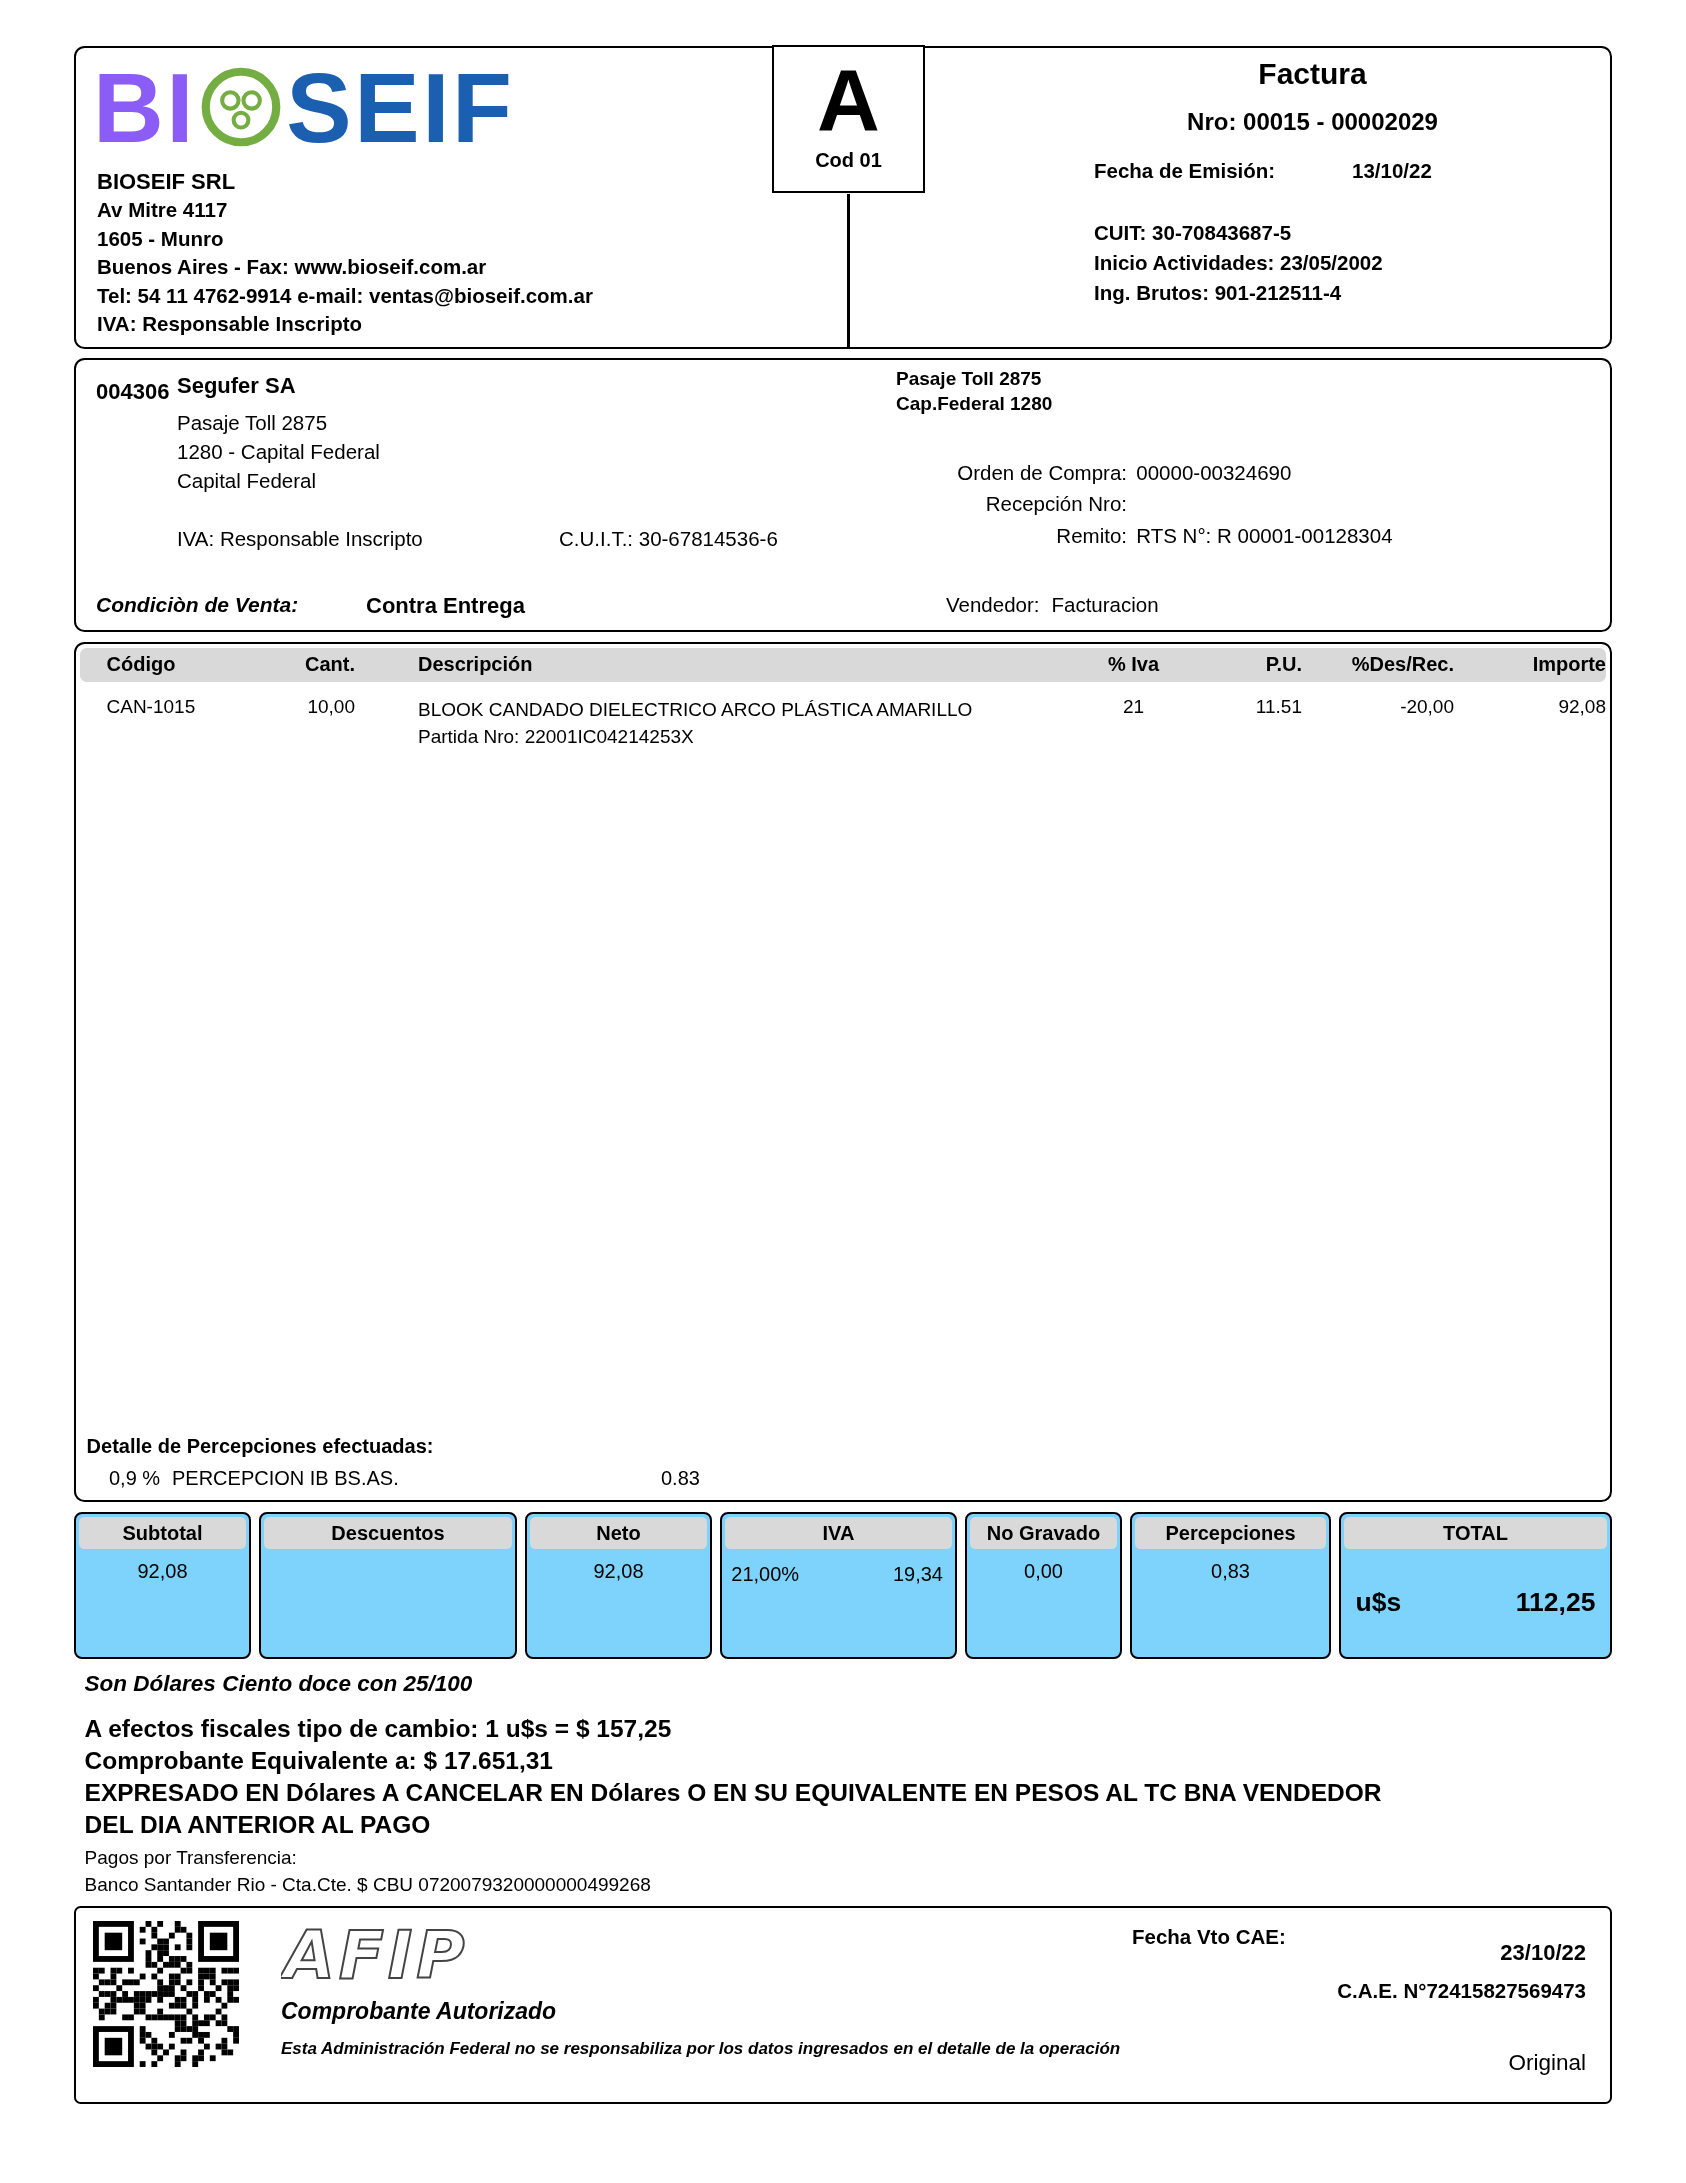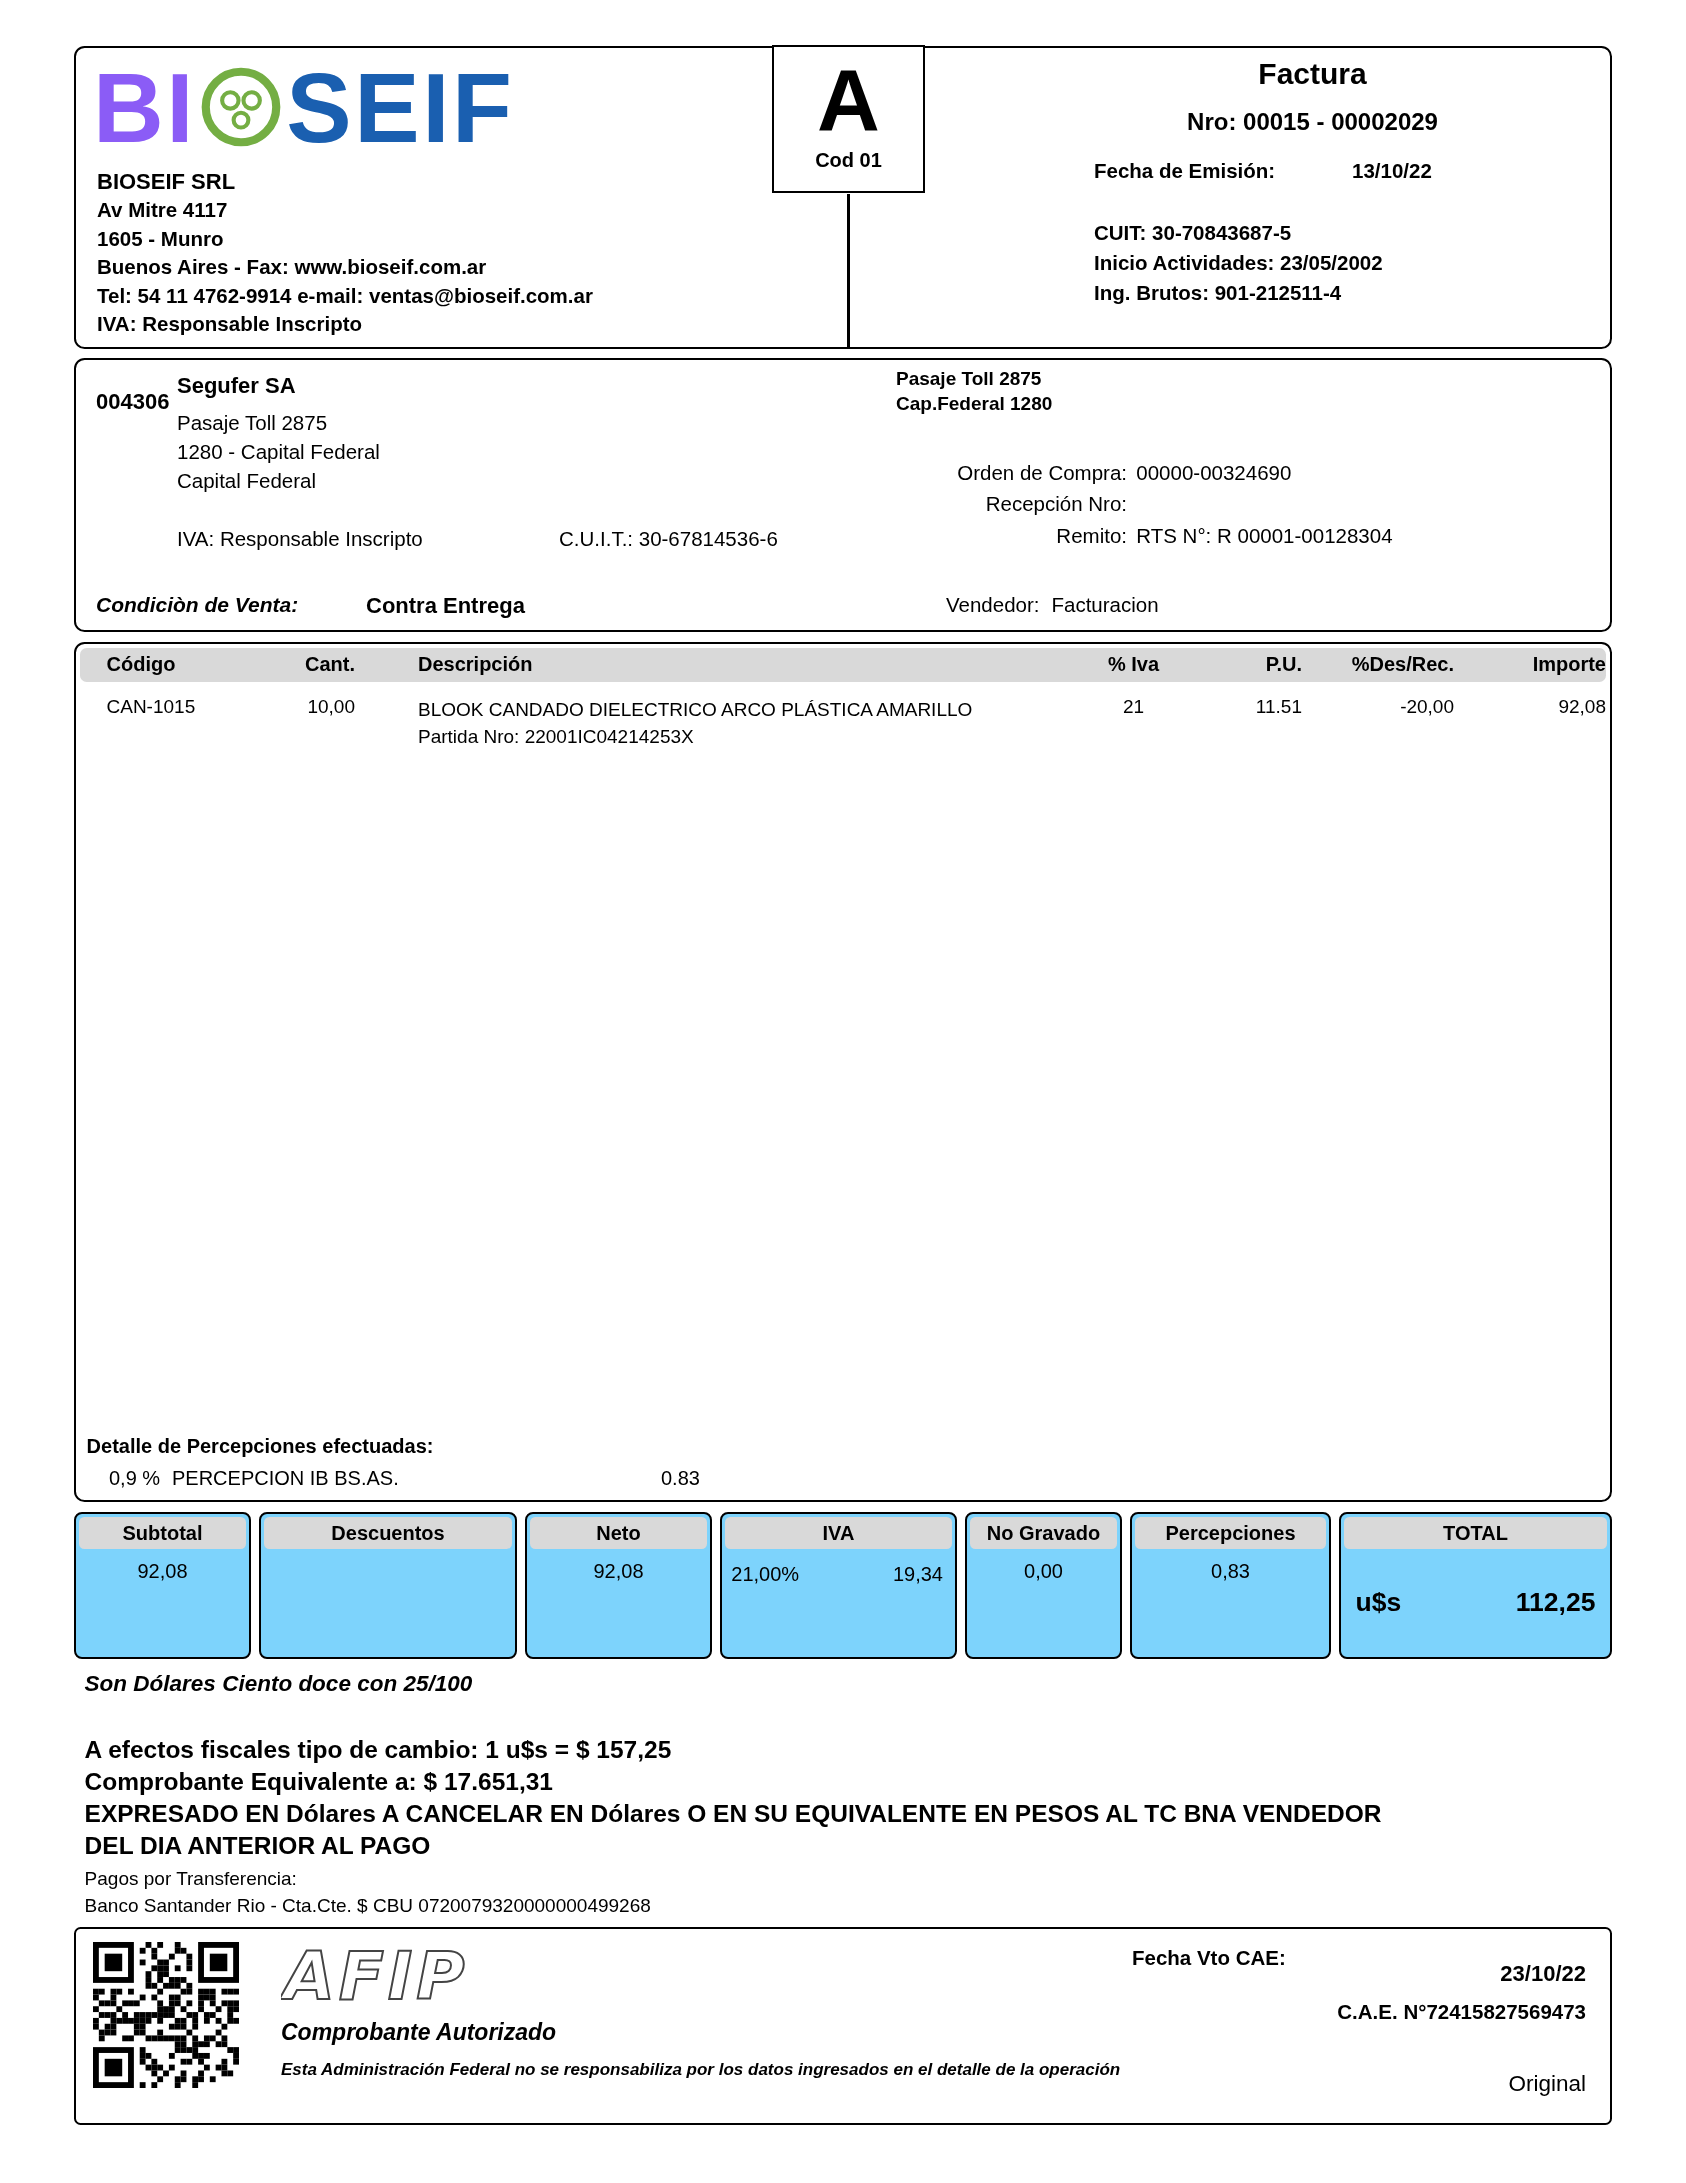--- a/index.html
+++ b/index.html
@@ -27,21 +27,21 @@
   .hdr-right { position:absolute; left:939px; top:9.3px; width:595px; }
   .doc-type { text-align:center; font-size:30px; font-weight:bold; }
   .doc-number { text-align:center; font-size:24px; font-weight:bold; margin-top:17px; }
   .hdr-rows { margin-left:79px; margin-top:20px; font-weight:bold; font-size:20.5px; }
   .hdr-row { display:flex; line-height:30px; }
   .hdr-row .lbl { width:258px; }
   .hdr-row.cuit { margin-top:32px; }
 
   
   .customer-box { position:relative; height:274px; margin-top:9.3px; }
-  .cust-code { position:absolute; left:20px; top:29px; font-size:22px; font-weight:bold; }
+  .cust-code { position:absolute; left:20px; top:19px; font-size:22px; font-weight:bold; }
   .cust-name { position:absolute; left:101px; top:13.2px; font-size:22px; font-weight:bold; }
   .cust-addr { position:absolute; left:101px; top:48px; font-size:20.5px; line-height:29px; }
   .cust-iva  { position:absolute; left:101px; top:167px; font-size:20.5px; }
   .cust-cuit { position:absolute; left:483px; top:167px; font-size:20.5px; }
   .ship { position:absolute; left:820px; top:5.3px; font-weight:bold; font-size:19px; line-height:25px; }
   .kv-row { position:absolute; left:661px; display:flex; font-size:20.5px; }
   .kv-row .lbl { width:390px; text-align:right; }
   .kv-row .val { margin-left:9.3px; }
   .oc-row { top:101px; } .recep-row { top:132px; } .remito-row { top:164px; }
   .cond-row { position:absolute; left:20px; top:233px; display:flex; }
@@ -75,21 +75,21 @@
               line-height:32px; font-weight:bold; font-size:20px; }
   .tot-val { text-align:center; font-size:20px; margin-top:10.6px; }
   .tot-iva-vals { display:flex; justify-content:space-between; padding:10.6px 12px 0 9.3px; font-size:20px; }
   .tot-total-vals { display:flex; justify-content:space-between; padding:0 14.6px; margin-top:38px;
                     font-weight:bold; font-size:26.5px; }
   .w-subtotal{width:177px;} .w-desc{width:258px;} .w-neto{width:187px;} .w-iva{width:237px;}
   .w-nograv{width:157px;} .w-percep{width:201px;} .w-total{flex:1;}
 
   
   .amount-words { margin-top:12px; margin-left:10.6px; font-size:22.5px; font-weight:bold; font-style:italic; }
-  .fiscal { margin-top:37px; margin-left:10.6px; }
+  .fiscal { margin-top:16px; margin-left:10.6px; }
   .fiscal-bold { font-size:24.5px; font-weight:bold; line-height:32px; }
   .expresado { width:1316px; }
   .fiscal-plain { font-size:19px; line-height:26.5px; }
   .pagos { margin-top:4px; }
 
   
   .footer-box { position:relative; height:198px; margin-top:8px; border-radius:6.6px; }
   .qr { position:absolute; left:17px; top:13.2px; width:146px; height:146px; }
   .afip-svg { position:absolute; left:205px; top:9.3px; }
   .comprobante { position:absolute; left:205px; top:90px; font-size:23px; font-weight:bold; font-style:italic; }

